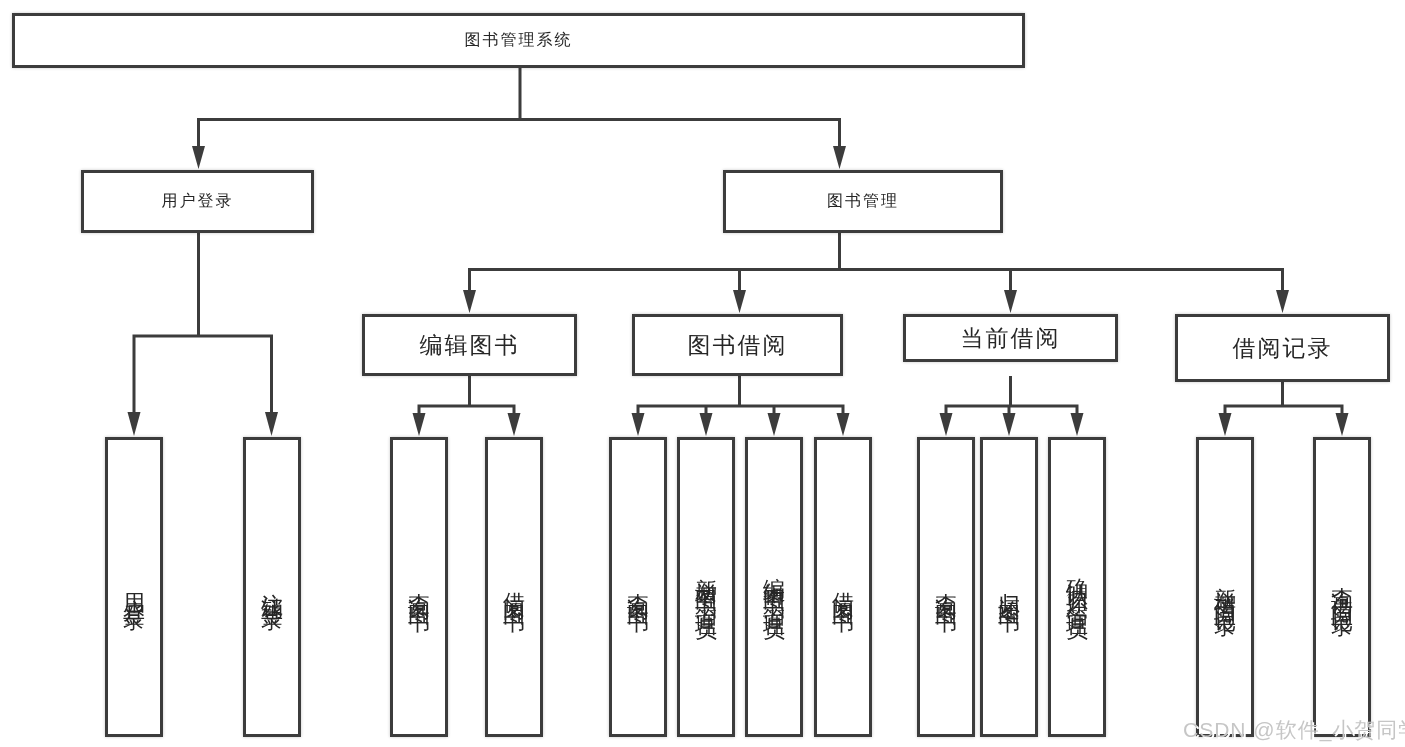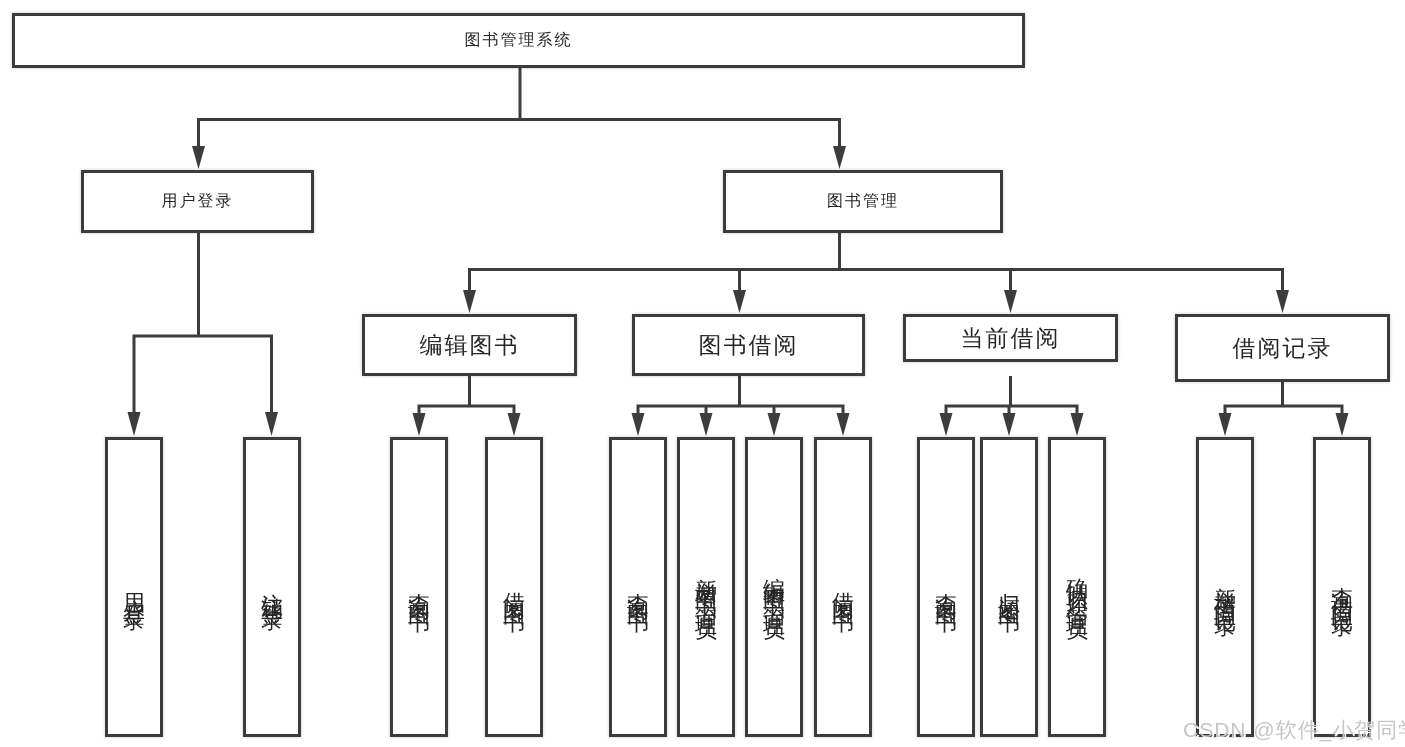--- a/index.html
+++ b/index.html
@@ -53,21 +53,21 @@
     letter-spacing: 6px;
     white-space: nowrap;
   }
   
   .n-root   { left: 12px;  top: 13px;  width: 1013px; height: 55px; }
   
   .n-ulogin { left: 81px;  top: 170px; width: 233px;  height: 63px; }
   .n-bmgmt  { left: 723px; top: 170px; width: 280px;  height: 63px; }
   
   .n-rec  { left: 362px;  top: 314px; width: 215px; height: 62px; }
-  .n-bor  { left: 632px;  top: 314px; width: 233px; height: 62px; }
+  .n-bor  { left: 632px;  top: 314px; width: 211px; height: 62px; }
   .n-cur  { left: 903px;  top: 314px; width: 215px; height: 48px; }
   .n-log  { left: 1175px; top: 314px; width: 215px; height: 68px; }
   
   .v1  { left: 105px; }
   .v2  { left: 243px; }
   .v3  { left: 390px; }
   .v4  { left: 485px; }
   .v5  { left: 609px; }
   .v6  { left: 677px; }
   .v7  { left: 745px; }

